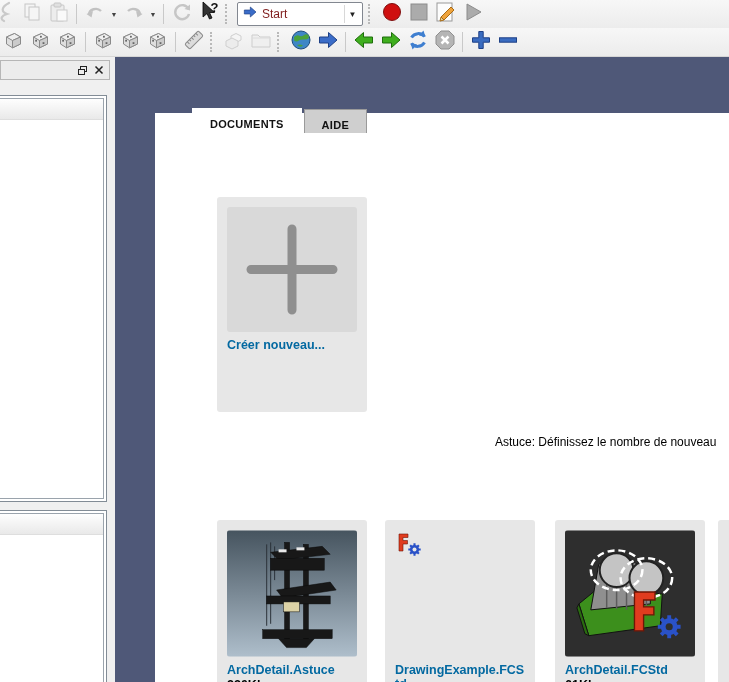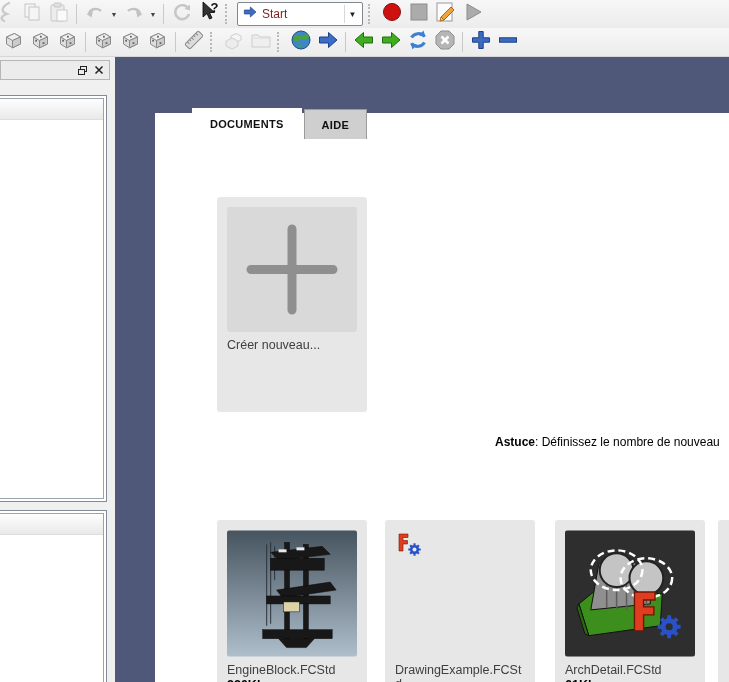--- a/index.html
+++ b/index.html
@@ -32,38 +32,38 @@
   .dock-btn{width:14px;height:14px;display:flex;align-items:center;justify-content:center;}
   .panel{position:absolute;left:-6px;width:113px;background:#fff;border:1px solid #828c96;padding:2px;box-sizing:border-box;}
   .panel-inner{height:100%;border:1px solid #9aa3ac;background:#fff;box-sizing:border-box;}
   .panel-header{height:20px;background:linear-gradient(#fefefe,#e9e9e9);border-bottom:1px solid #dedede;}
   .p1{top:39px;height:407px;}
   .p2{top:454px;height:200px;}
 
   
   #dark{position:absolute;left:115px;top:56px;width:614px;height:626px;background:#4f5878;z-index:1;}
   #tabs{position:absolute;left:192px;top:83px;display:flex;gap:2px;z-index:4;margin-top:26px;}
-  .tab{height:30px;line-height:30px;padding:0 17px;background:#cfcfcf;border:1px solid #9a9a9a;
+  .tab{height:24px;line-height:30px;padding:0 17px;background:#cfcfcf;border:1px solid #9a9a9a;
     border-bottom:none;box-sizing:border-box;font-size:11px;font-weight:bold;color:#111;
     letter-spacing:.3px;}
   .tab.active{background:#fff;height:31px;margin-top:-1px;border-color:#fff;}
   #page{position:absolute;left:155px;top:113px;width:574px;height:569px;background:#ffffff;z-index:3;overflow:hidden;}
 
   .card{position:absolute;width:150px;background:#e7e7e7;border-radius:3px;box-sizing:border-box;}
   #create-card{left:62px;top:84px;height:215px;}
   .thumb{margin:10px 10px 0 10px;width:130px;border-radius:3px;overflow:hidden;}
   #create-card .thumb{height:125px;background:#d9d9d9;display:flex;align-items:center;justify-content:center;}
-  .card-label{margin:6px 10px 0 10px;font-size:12.5px;font-weight:normal;color:#404040;line-height:1.15;
+  .card-label{margin:6px 10px 0 10px;font-size:12.5px;font-weight:bold;color:#0369a1;line-height:1.15;
     overflow-wrap:anywhere;}
   .file-card{top:407px;height:210px;}
   .file-thumb{height:127px;}
   .file-thumb.flat{background:#e7e7e7;}
   .file-size{margin:1px 10px 0 10px;font-size:12.5px;font-weight:bold;color:#000;}
   #tip{position:absolute;left:340px;top:322px;font-size:12px;color:#000;white-space:nowrap;}
-  #tip .b{font-weight:bold;}
+  #tip .b{font-weight:normal;}
 </style>
 </head>
 <body>
 
 <div id="app">
 
   <div id="tb1" class="toolbar">
       <span class="tbtn disabled clipped">
         <span><svg width="18" height="22" viewBox="0 0 18 22">
             <path d="M13 2 C5 6 5 11 11 13 C5 15 4 18 8 20" stroke="#c9c9c9" stroke-width="2.2" fill="none" stroke-linecap="round"></path>
@@ -343,21 +343,21 @@
                 <rect x="40" y="66" width="64" height="8"></rect>
                 <rect x="36" y="100" width="70" height="9"></rect>
                 <path d="M52 109 L88 109 L80 118 L60 118 Z"></path>
               </g>
               <rect x="57" y="72" width="16" height="10" fill="#ddd3a6" stroke="#111" stroke-width="0.5"></rect>
               <g fill="#e8e8e8">
                 <rect x="52" y="19" width="8" height="3"></rect>
                 <rect x="70" y="17" width="8" height="3"></rect>
               </g>
             </svg></div>
-          <div class="card-label">EngineBlock.FCStd</div>
+          <div class="card-label">ArchDetail.Astuce</div>
           <div class="file-size">220Kb</div>
         </article>
         <article class="card file-card" style="left: 230px;">
           <div class="thumb file-thumb flat">
             <span style="display: block; margin: 2px 0px 0px 2px; width: 26px; height: 26px;"><svg width="26" height="26" viewBox="0 0 26 26">
                 <g transform="translate(2,2)">
                   <path d="M0 0 h9 v3.5 h-5 v3 h4.5 v3.5 h-4.5 v7 h-4 Z" fill="#e03c1f" stroke="#6e1606" stroke-width="0.6"></path>
                 </g>
                 <g transform="translate(17.5,17.5)">
                   <g stroke="#2a52c8" stroke-width="2.116">

